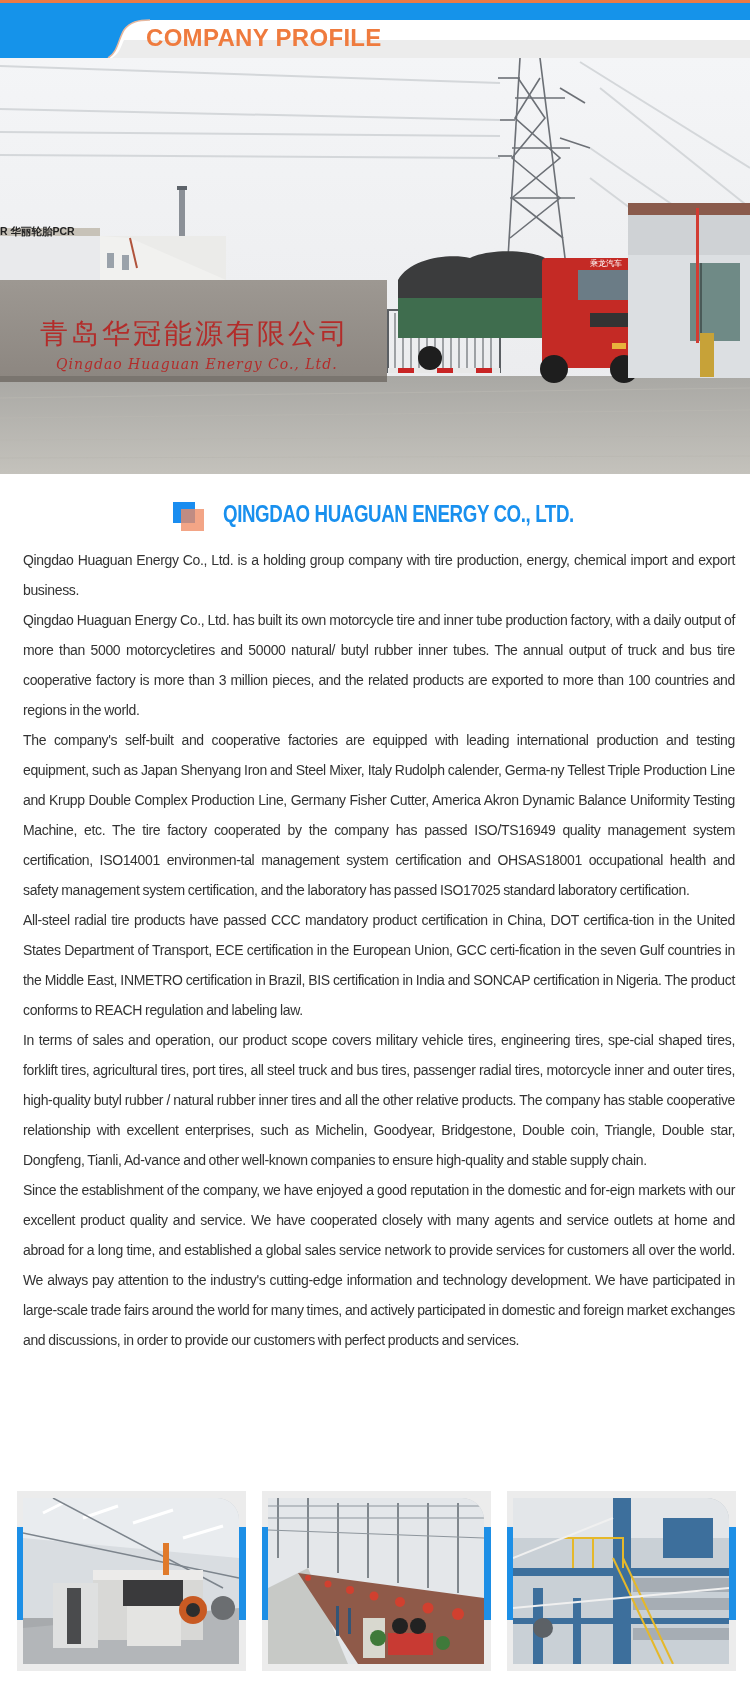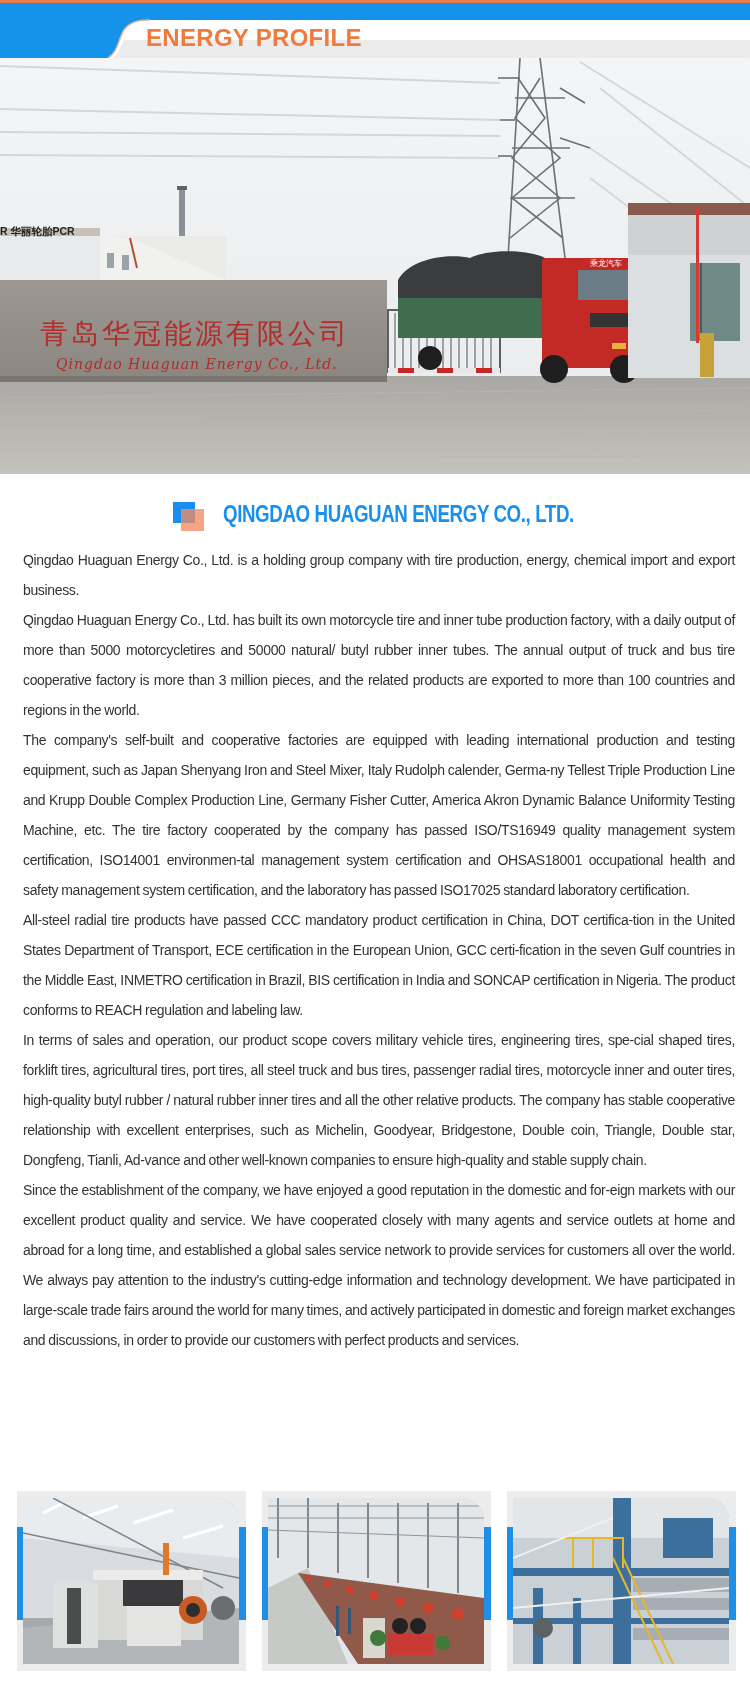--- a/index.html
+++ b/index.html
@@ -47,21 +47,21 @@
         <stop offset="1" stop-color="#ffffff"></stop>
       </linearGradient>
     </defs>
     <rect x="0" y="3" width="750" height="55" fill="#1593ea"></rect>
 
     <path d="M 108 58 C 118 52, 118 40, 124 30 C 130 22, 138 20, 150 20 L 750 20 L 750 58 Z" fill="#ffffff"></path>
     <path d="M 108 58 C 118 52, 118 40, 124 30 C 130 22, 138 20, 150 20" fill="none" stroke="#e6b79e" stroke-width="1.5"></path>
     <path d="M 112 58 C 120 53, 121 46, 124 40 L 750 40 L 750 58 Z" fill="#ececec"></path>
     <rect x="0" y="0" width="750" height="3" fill="#ec7a45"></rect>
   </svg>
-  <div class="title">ENERGY PROFILE</div>
+  <div class="title">COMPANY PROFILE</div>
 </div>
 
 <div class="hero">
   <svg width="750" height="416" viewBox="0 0 750 416">
     <defs>
       <linearGradient id="sky" x1="0" y1="0" x2="0" y2="1">
         <stop offset="0" stop-color="#f4f5f7"></stop>
         <stop offset="1" stop-color="#e9eaec"></stop>
       </linearGradient>
       <linearGradient id="ground" x1="0" y1="0" x2="0" y2="1">

